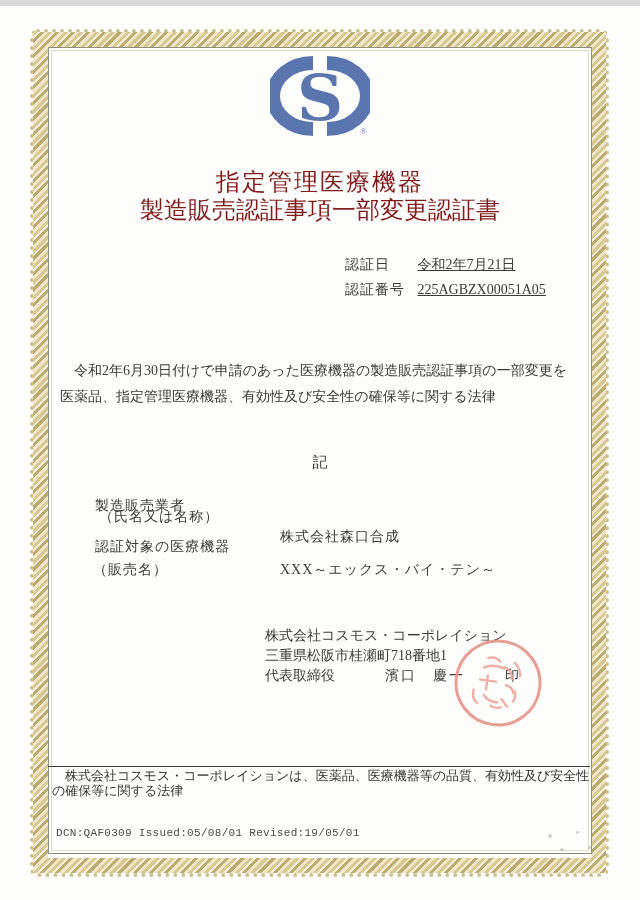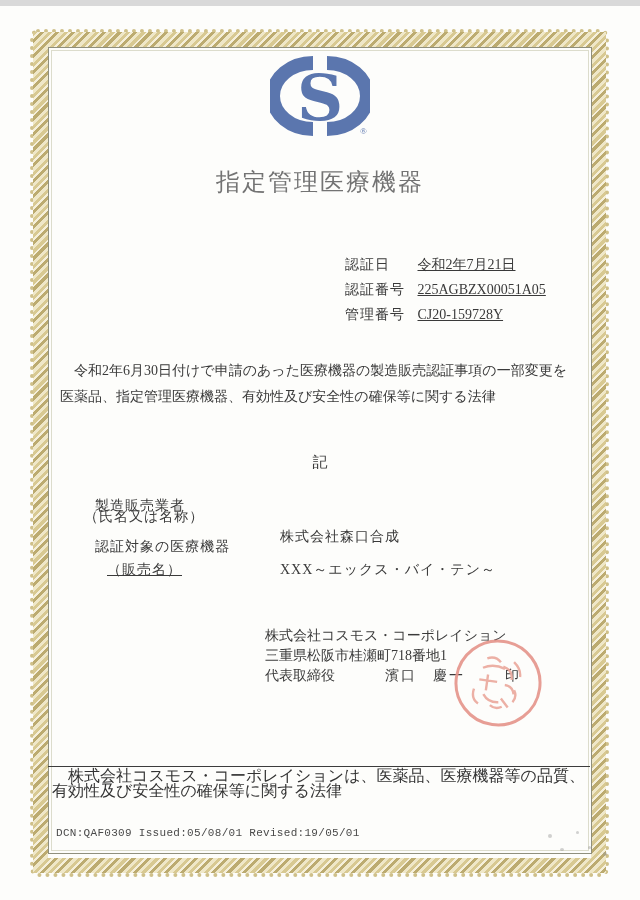--- a/index.html
+++ b/index.html
@@ -17,50 +17,50 @@
   .frame-scallop{top:29px;left:30px;right:31px;bottom:23px;
     border:4px dotted #cfc08a;border-radius:8px;}
   .frame-band{top:32px;left:33px;right:34px;bottom:27px;
     border:15px solid transparent;
     border-image:repeating-linear-gradient(135deg,#d8c992 0 3px,#f5efda 3px 5px,#bcab70 5px 8px,#efe7c8 8px 11px) 15;}
   .frame-line{top:47px;left:48px;right:48px;bottom:46px;border:1px solid #8f8f7d;}
   .frame-line2{top:50px;left:51px;right:51px;bottom:49px;border:1px solid #dcdccc;}
   
   .logo{top:56px;left:270px;width:100px;height:80px;}
   
-  .title{top:168px;left:0;right:0;text-align:center;line-height:28px;color:#737373;}
+  .title{top:168px;left:0;right:0;text-align:center;line-height:28px;color:#7f1d1d;}
   .title .t1{font-size:24px;letter-spacing:2px;}
   .title .t2{font-size:24px;letter-spacing:0;}
   
   .meta{top:255px;left:345px;font-size:14px;color:#3a3a3a;}
   .meta .row{height:25px;line-height:20px;}
   .meta .lbl{display:inline-block;width:69px;letter-spacing:1px;}
   .meta .val{display:inline-block;text-decoration:underline;}
   
   .bodytext{top:358px;left:60px;right:52px;font-size:14px;line-height:26px;color:#3a3a3a;}
   
   .record{top:453px;left:0;right:0;text-align:center;font-size:15px;color:#3a3a3a;}
   
   .dl{font-size:14px;color:#3a3a3a;letter-spacing:1px;}
   .pos-mfg-label{top:485px;left:95px;margin-top:12px;}
-  .pos-mfg-sub{top:508px;left:84px;}
+  .pos-mfg-sub{top:508px;left:99px;}
   .pos-mfg-val{top:508px;left:280px;margin-top:20px;}
   .pos-dev-label{top:538px;left:95px;}
-  .pos-dev-sub{top:561px;left:107px;text-decoration:underline;}
+  .pos-dev-sub{top:561px;left:93px;}
   .pos-dev-val{top:561px;left:280px;}
   
   .issuer{top:626px;left:265px;font-size:14px;color:#3a3a3a;line-height:20px;width:330px;}
   .issuer .line{position:relative;height:20px;}
   .issuer .name{position:absolute;left:120px;top:0;letter-spacing:2px;}
   .issuer .in{position:absolute;left:240px;top:0;}
   
   .seal{top:636px;left:451px;width:94px;height:94px;opacity:.9;}
   
   .footer-rule{top:766px;left:48px;right:50px;border-top:1.5px solid #3c3c3c;}
-  .footer-note{top:769px;left:52px;right:50px;font-size:16px;line-height:14.5px;color:#333;}
+  .footer-note{top:769px;left:52px;right:50px;font-size:13px;line-height:14.5px;color:#333;}
   .dcn{top:827px;left:56px;font-size:11px;color:#4a4a4a;
     font-family:Liberation Mono, monospace;letter-spacing:.3px;}
 </style>
 </head>
 <body>
 
 <div class="abs scan-top"></div>
 
 <div class="abs frame-scallop"></div>
 <div class="abs frame-band"></div>
@@ -71,34 +71,31 @@
   <svg width="100" height="80" viewBox="0 0 100 80">
     <path d="M 43 7 A 40 33 0 0 0 43 73" fill="none" stroke="#5b76ae" stroke-width="14"></path>
     <path d="M 57 7 A 40 33 0 0 1 57 73" fill="none" stroke="#5b76ae" stroke-width="14"></path>
     <text x="50" y="64" text-anchor="middle" font-family="'DejaVu Serif','Liberation Serif',serif" font-weight="bold" font-size="64" fill="#5b76ae">S</text>
     <text x="90" y="78" font-size="9" fill="#5b76ae">®</text>
   </svg>
 </div>
 
 <div class="abs title">
   <div class="t1">指定管理医療機器</div>
+  <div class="t2">製造販売認証事項一部変更認証書</div>
 </div>
 
 <div class="abs meta">
   <div class="row">
     <span class="lbl">認証日</span>
     <span class="val">令和2年7月21日</span>
   </div>
   <div class="row">
     <span class="lbl">認証番号</span>
     <span class="val">225AGBZX00051A05</span>
-  </div>
-  <div class="row">
-    <span class="lbl">管理番号</span>
-    <span class="val">CJ20-159728Y</span>
   </div>
 </div>
 
 <div class="abs bodytext">
   <div>　令和2年6月30日付けで申請のあった医療機器の製造販売認証事項の一部変更を</div>
   <div>医薬品、指定管理医療機器、有効性及び安全性の確保等に関する法律</div>
 </div>
 
 <div class="abs record">記</div>
 

